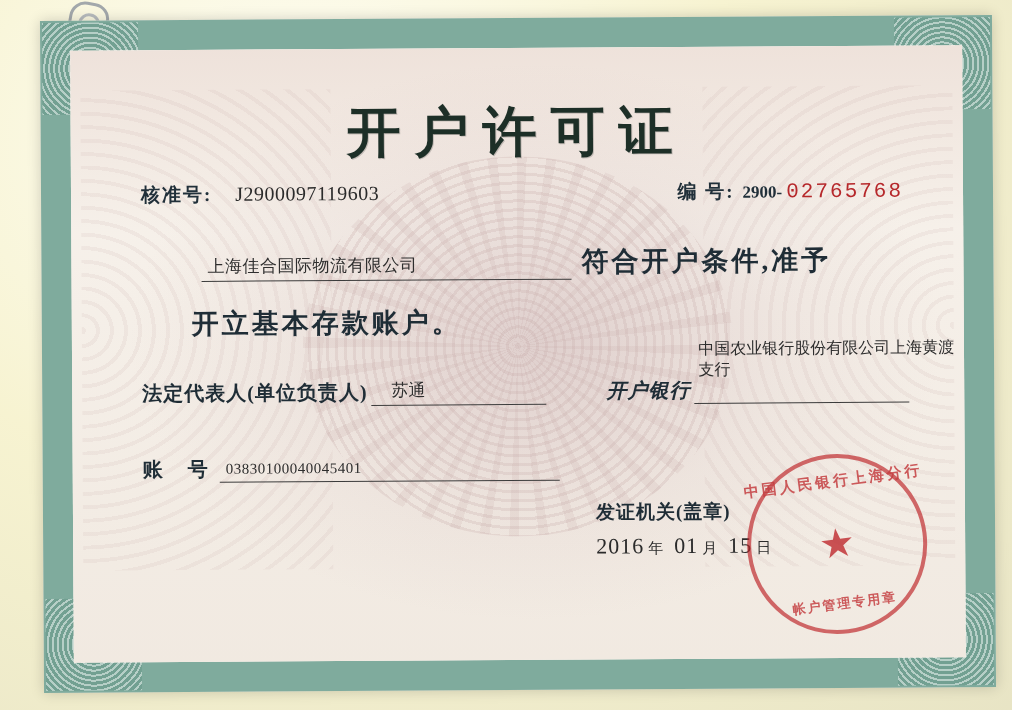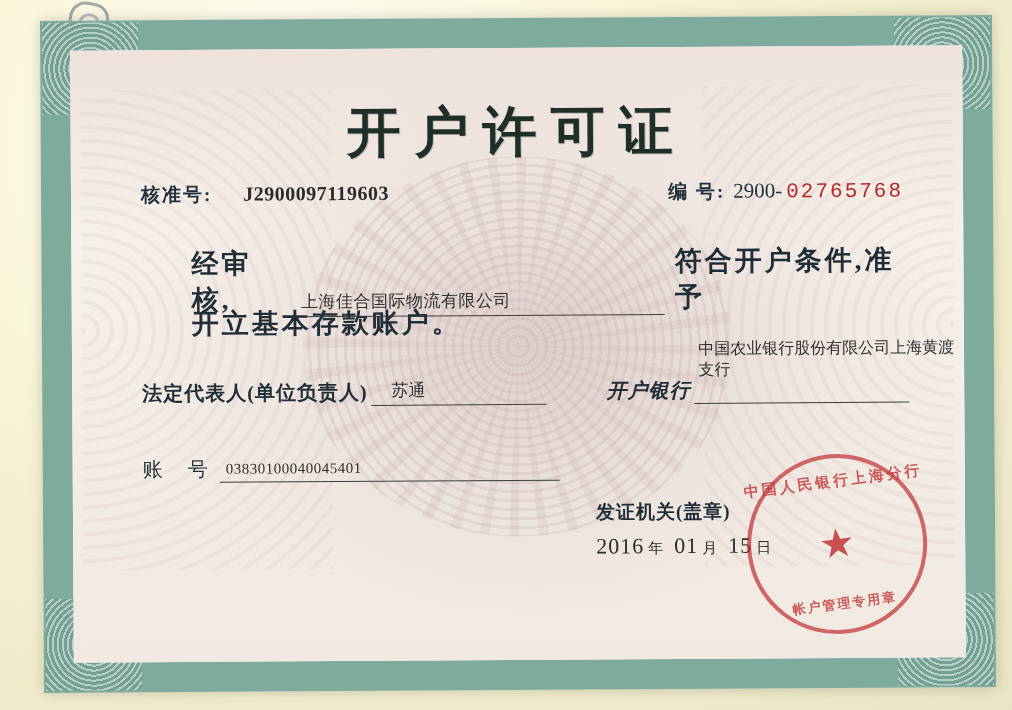--- a/index.html
+++ b/index.html
@@ -156,27 +156,26 @@
     font-family: "Liberation Serif", serif;
     font-weight: 700;
     color: #21303a;
     letter-spacing: 2px;
   }
   #approval-no-val {
     font-family: "Liberation Serif", serif;
     font-size: 20px;
     letter-spacing: 0.5px;
     color: #2b2b2b;
-    margin-left: 26px;
-    font-weight: bold;
+    margin-left: 18px;
   }
   #serial-wrap { display: flex; align-items: baseline; }
   #serial-prefix {
-    font-weight: 400;
-    font-size: 21px;
+    font-weight: 700;
+    font-size: 17px;
     margin-left: 8px;
     color: #21303a;
   }
   #serial-no {
     font-family: "Liberation Mono", monospace;
     font-size: 21px;
     color: #b6282b;
     letter-spacing: 2px;
     margin-left: 4px;
   }
@@ -272,21 +271,21 @@
 
   
   #row-account {
     position: absolute;
     left: 70px;
     top: 404px;
     display: flex;
     align-items: flex-end;
     font-size: 20px;
   }
-  #account-label { font-weight: 400; letter-spacing: 10px; color: #1f2d36; }
+  #account-label { font-weight: 700; letter-spacing: 10px; color: #1f2d36; }
   #account-blank {
     width: 340px;
     margin-left: 2px;
     border-bottom: 1.5px solid #3c3c3c;
     height: 28px;
     position: relative;
   }
   #account-no {
     position: absolute;
     left: 6px; bottom: 4px;
@@ -409,21 +408,20 @@
             <span id="approval-no-val">J2900097119603</span>
           </div>
           <div id="serial-wrap">
             <span class="label-cn">编 号:</span>
             <span id="serial-prefix">2900-</span>
             <span id="serial-no">02765768</span>
           </div>
         </div>
 
         <div id="line1">
-          <span>经审核,</span>
           <span id="company-blank">
             <span id="company-name">上海佳合国际物流有限公司</span>
           </span>
           <span>符合开户条件,准予</span>
         </div>
 
         <div id="line2">开立基本存款账户。</div>
 
         <div id="row-rep">
           <span id="rep-label">法定代表人(单位负责人)</span>

